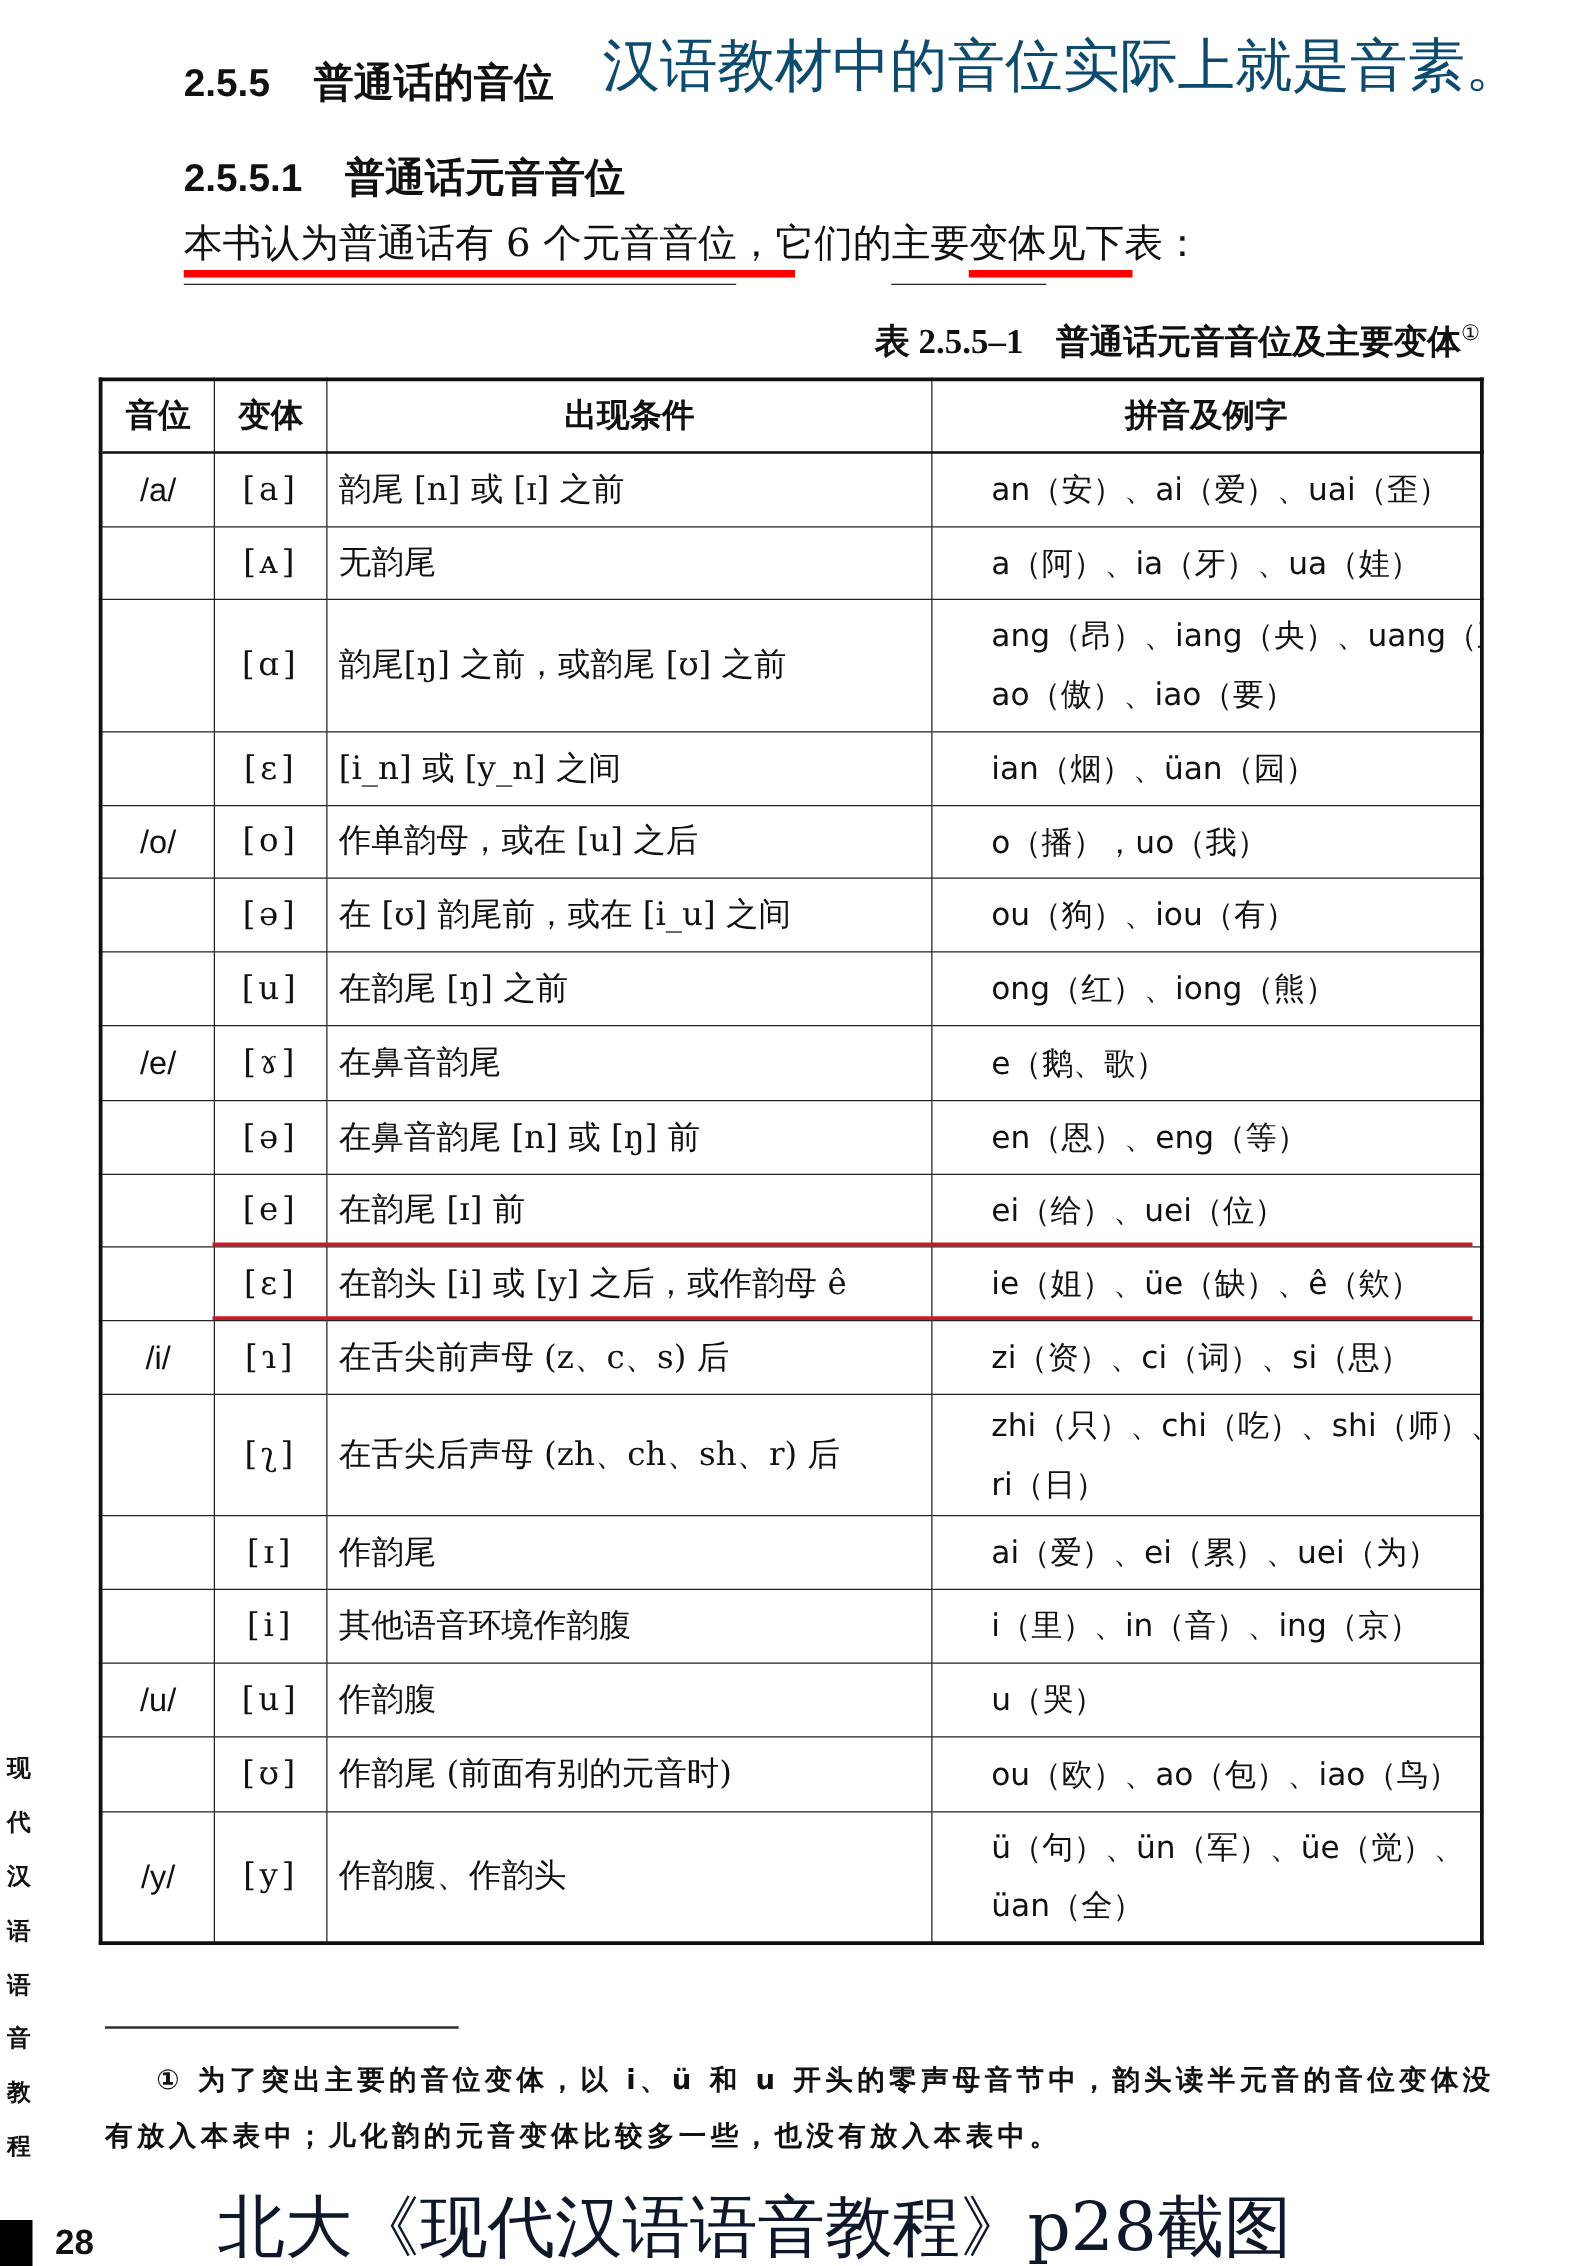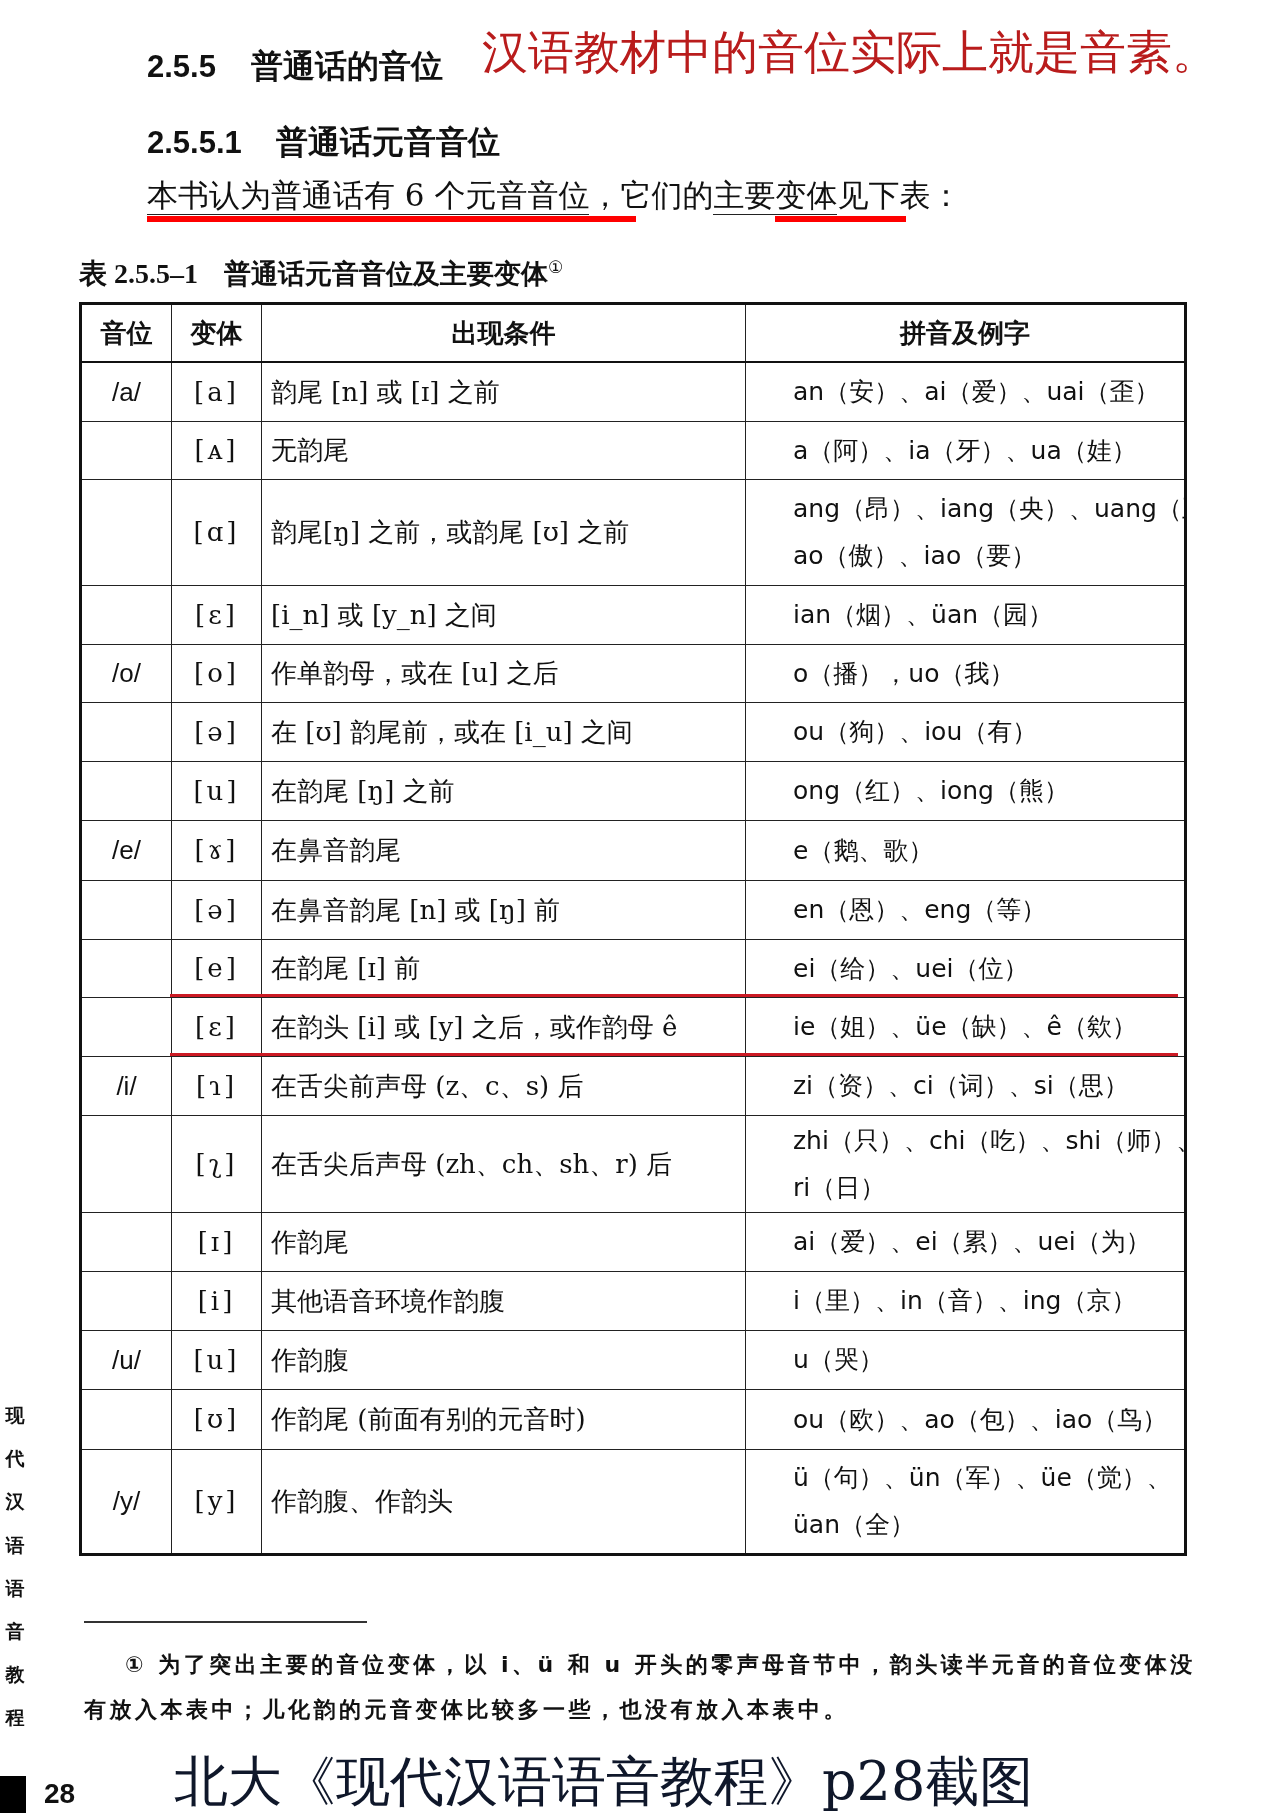--- a/index.html
+++ b/index.html
@@ -12,30 +12,30 @@
 
     
     .heading { font-weight:bold; font-size:32px; line-height:40px; }
     .heading .num { display:inline-block; font-family:Liberation Sans, sans-serif; font-size:31px; }
     #sec-heading { left:147px; top:46px; }
     #sec-heading .num { width:104px; }
     #subsec-heading { left:147px; top:122px; }
     #subsec-heading .num { width:129px; }
 
     
-    #annotation { left:482px; top:27px; color:#b91c1c; font-size:46px; line-height:50px; font-family:"DejaVu Serif", serif; }
+    #annotation { left:482px; top:27px; color:#0c4a6e; font-size:46px; line-height:50px; font-family:"DejaVu Serif", serif; }
     #annotation div { white-space:nowrap; }
 
     
     #intro { left:147px; top:176px; font-size:31px; line-height:38px; }
-    #intro .ul { border-bottom:1.5px solid #222; padding-bottom:1px; }
+    #intro .ul { border-bottom:1.5px solid #222; padding-bottom:14px; }
     .red-bar { position:absolute; background:#ff0000; height:6px; }
 
     
-    #caption { left:79px; top:250px; width:1105px; text-align:left; font-size:27px; line-height:34px; font-weight:bold; font-family:"DejaVu Sans", sans-serif; }
+    #caption { left:79px; top:250px; width:1105px; text-align:right; font-size:27px; line-height:34px; font-weight:bold; font-family:"DejaVu Sans", sans-serif; }
     #caption .label { font-family:"Liberation Serif", serif; font-size:28px; margin-right:26px; }
     #caption sup { font-size:17px; font-weight:normal; vertical-align:10px; }
 
     
     #vowel-table {
       position:absolute; left:79px; top:302px; width:1105px;
       border-collapse:collapse; table-layout:fixed;
       border:3px solid #111;
     }
     #vowel-table td, #vowel-table th {

